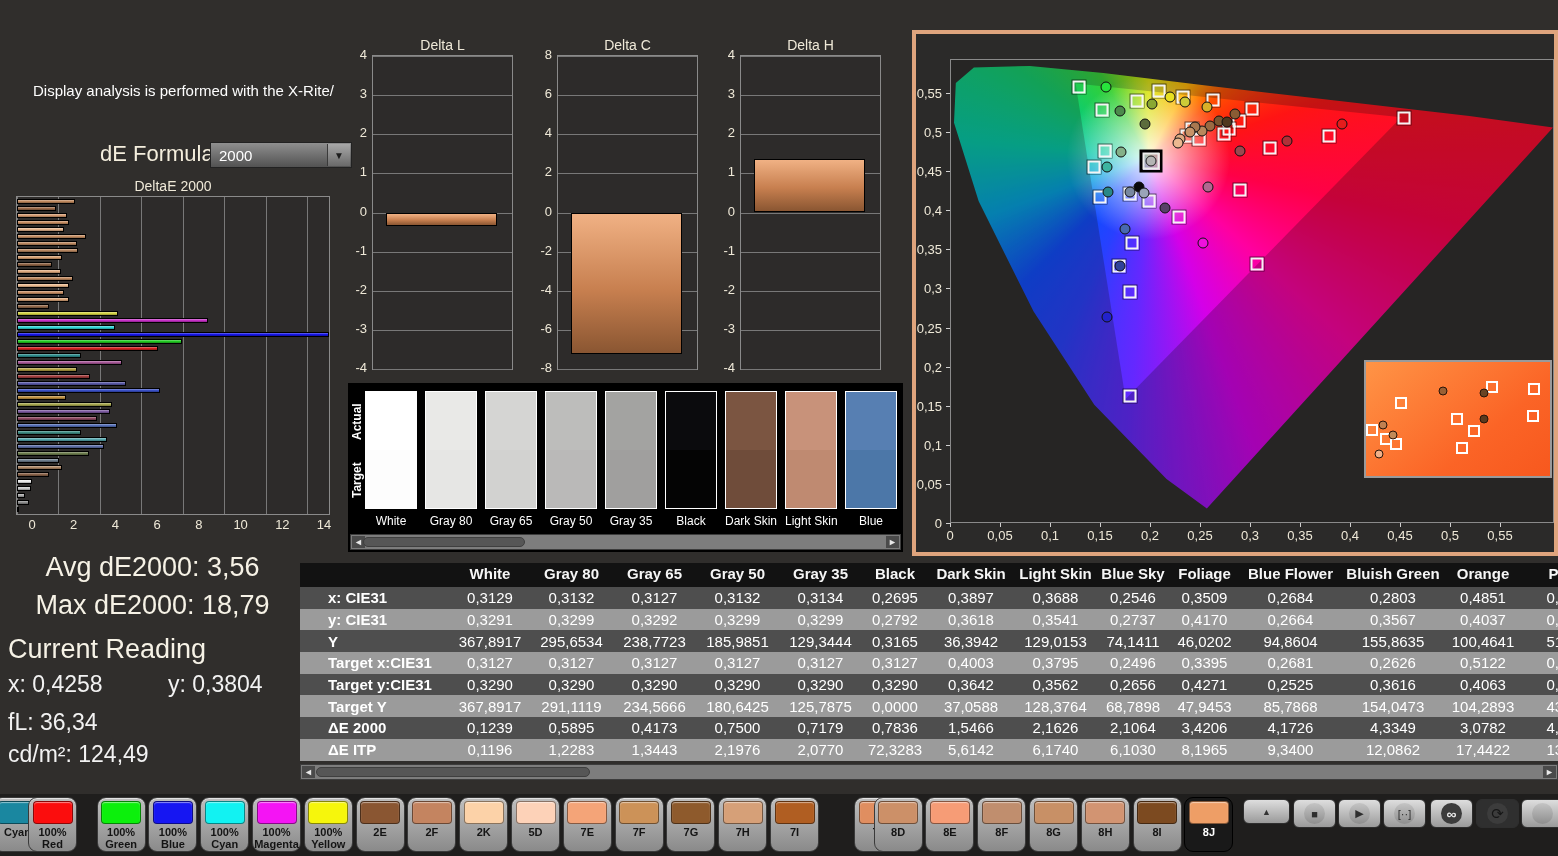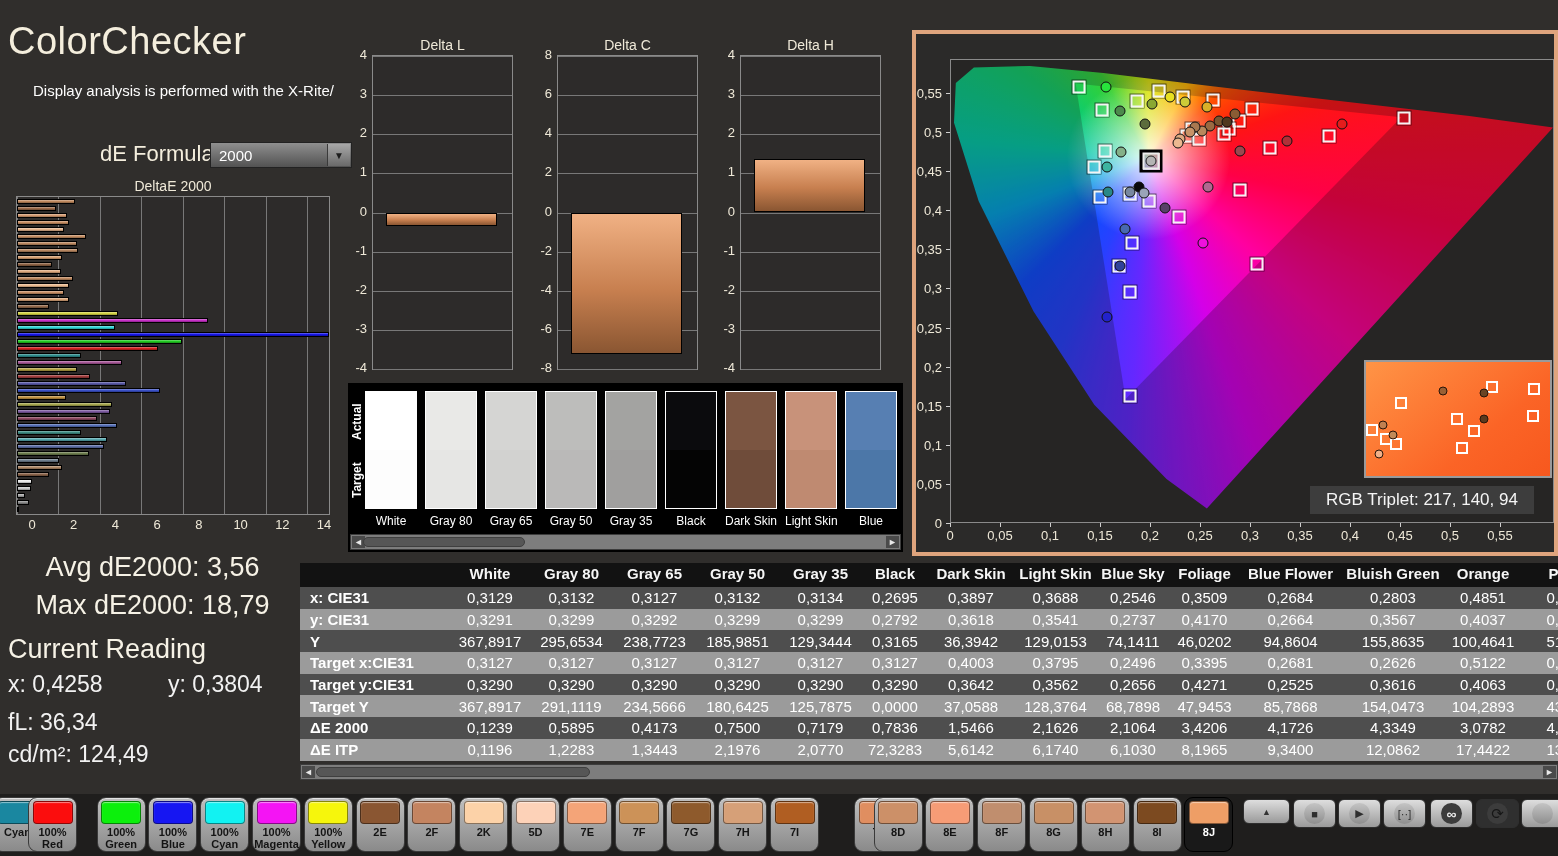--- a/index.html
+++ b/index.html
@@ -89,21 +89,21 @@
   .cur-line{top:671px;font-size:23px;color:#f2f2f2;}
   .cur-fl{left:8px;top:709px;font-size:23px;color:#f2f2f2;}
   .cur-cd{left:8px;top:741px;font-size:23px;color:#f2f2f2;}
 
   
   .tbl{left:300px;top:563px;width:1258px;height:198px;overflow:hidden;font-size:15px;}
   .trow{display:grid;grid-template-columns:150px 80px 83px 83px 83px 83px 66px 86px 83px 72px 71px 101px 104px 76px 80px;}
   .trow.head{background:#121212;height:24px;}
   .trow.head .cell{font-weight:bold;color:#f6f6f6;}
   .trow .cell{height:21.7px;display:flex;align-items:center;justify-content:center;white-space:nowrap;overflow:hidden;}
-  .trow .cell.lab{justify-content:flex-start;padding-left:10px;font-weight:bold;}
+  .trow .cell.lab{justify-content:flex-start;padding-left:28px;font-weight:bold;}
   .trow.dark{background:#4e4e4e;}
   .trow.lite{background:#9b9b9b;}
 
   
   .footer{left:0;top:794px;width:1558px;height:62px;background:#1f1e1d;}
   .tb-btn{position:absolute;top:3px;width:49px;height:55px;border-radius:9px;border:1px solid #3a3a3a;
           background:linear-gradient(#bfbfbf,#8a8a8a);box-sizing:border-box;box-shadow:inset 0 1px 0 rgba(255,255,255,.55);}
   .tb-btn.sel{background:#191919;border-color:#000;box-shadow:none;}
   .tb-sw{width:38px;height:21px;margin:3px auto 0;border-radius:4px;border:1px solid rgba(0,0,0,.45);
          box-shadow:inset 0 1px 1px rgba(255,255,255,.5);}
@@ -117,21 +117,20 @@
               display:flex;align-items:center;justify-content:center;font-size:11px;color:#2e2e2e;}
   .tp-btn.darkbtn{background:#2f2f2f;}
   .tp-btn.darkbtn .gc{background:#3c3c3c;color:#161616;font-size:15px;}
   .tp-btn .gc.inv{background:#3c3c3c;color:#ececec;font-size:14px;font-weight:bold;}
 </style>
 </head>
 <body>
 
 <div id="app">
 
-  <div class="abs page-title">ColorChecker</div>
   <div class="abs desc">
     <div>Display analysis is performed with the X-Rite/</div>
   </div>
   <div class="abs formula-label">dE Formula:</div>
   <div class="abs dropdown">
     <div class="val">2000</div>
     <div class="arr">▼</div>
   </div>
 
   <div class="abs chart-title" style="left:16px;top:178px;width:314px;">DeltaE 2000</div>
@@ -566,21 +565,20 @@
           <div class="ins-sq" style="left: 3.2%; top: 59.7%; position: absolute;"></div>
           <div class="ins-sq" style="left: 11.1%; top: 67.7%; position: absolute;"></div>
           <div class="ins-dot" style="left: 41.8%; top: 25.8%; position: absolute; background: rgb(154, 96, 52);"></div>
           <div class="ins-dot" style="left: 64%; top: 27.4%; position: absolute; background: rgb(106, 68, 36);"></div>
           <div class="ins-dot" style="left: 64%; top: 50%; position: absolute; background: rgb(90, 58, 30);"></div>
           <div class="ins-dot" style="left: 9.5%; top: 55.6%; position: absolute; background: rgb(192, 128, 80);"></div>
           <div class="ins-dot" style="left: 14.8%; top: 63.7%; position: absolute; background: rgb(192, 138, 88);"></div>
           <div class="ins-dot" style="left: 6.9%; top: 80.6%; position: absolute; background: rgb(240, 176, 136);"></div>
         </div>
       </div>
-    <div class="rgb-label">RGB Triplet: 217, 140, 94</div>
   </div>
 
   <div class="abs stat-big">Avg dE2000: 3,56</div>
   <div class="abs stat-big2">Max dE2000: 18,79</div>
   <div class="abs cur-title">Current Reading</div>
   <div class="abs cur-line" style="left:8px;">x: 0,4258</div>
   <div class="abs cur-line" style="left:168px;">y: 0,3804</div>
   <div class="abs cur-fl">fL: 36,34</div>
   <div class="abs cur-cd">cd/m²: 124,49</div>
 

